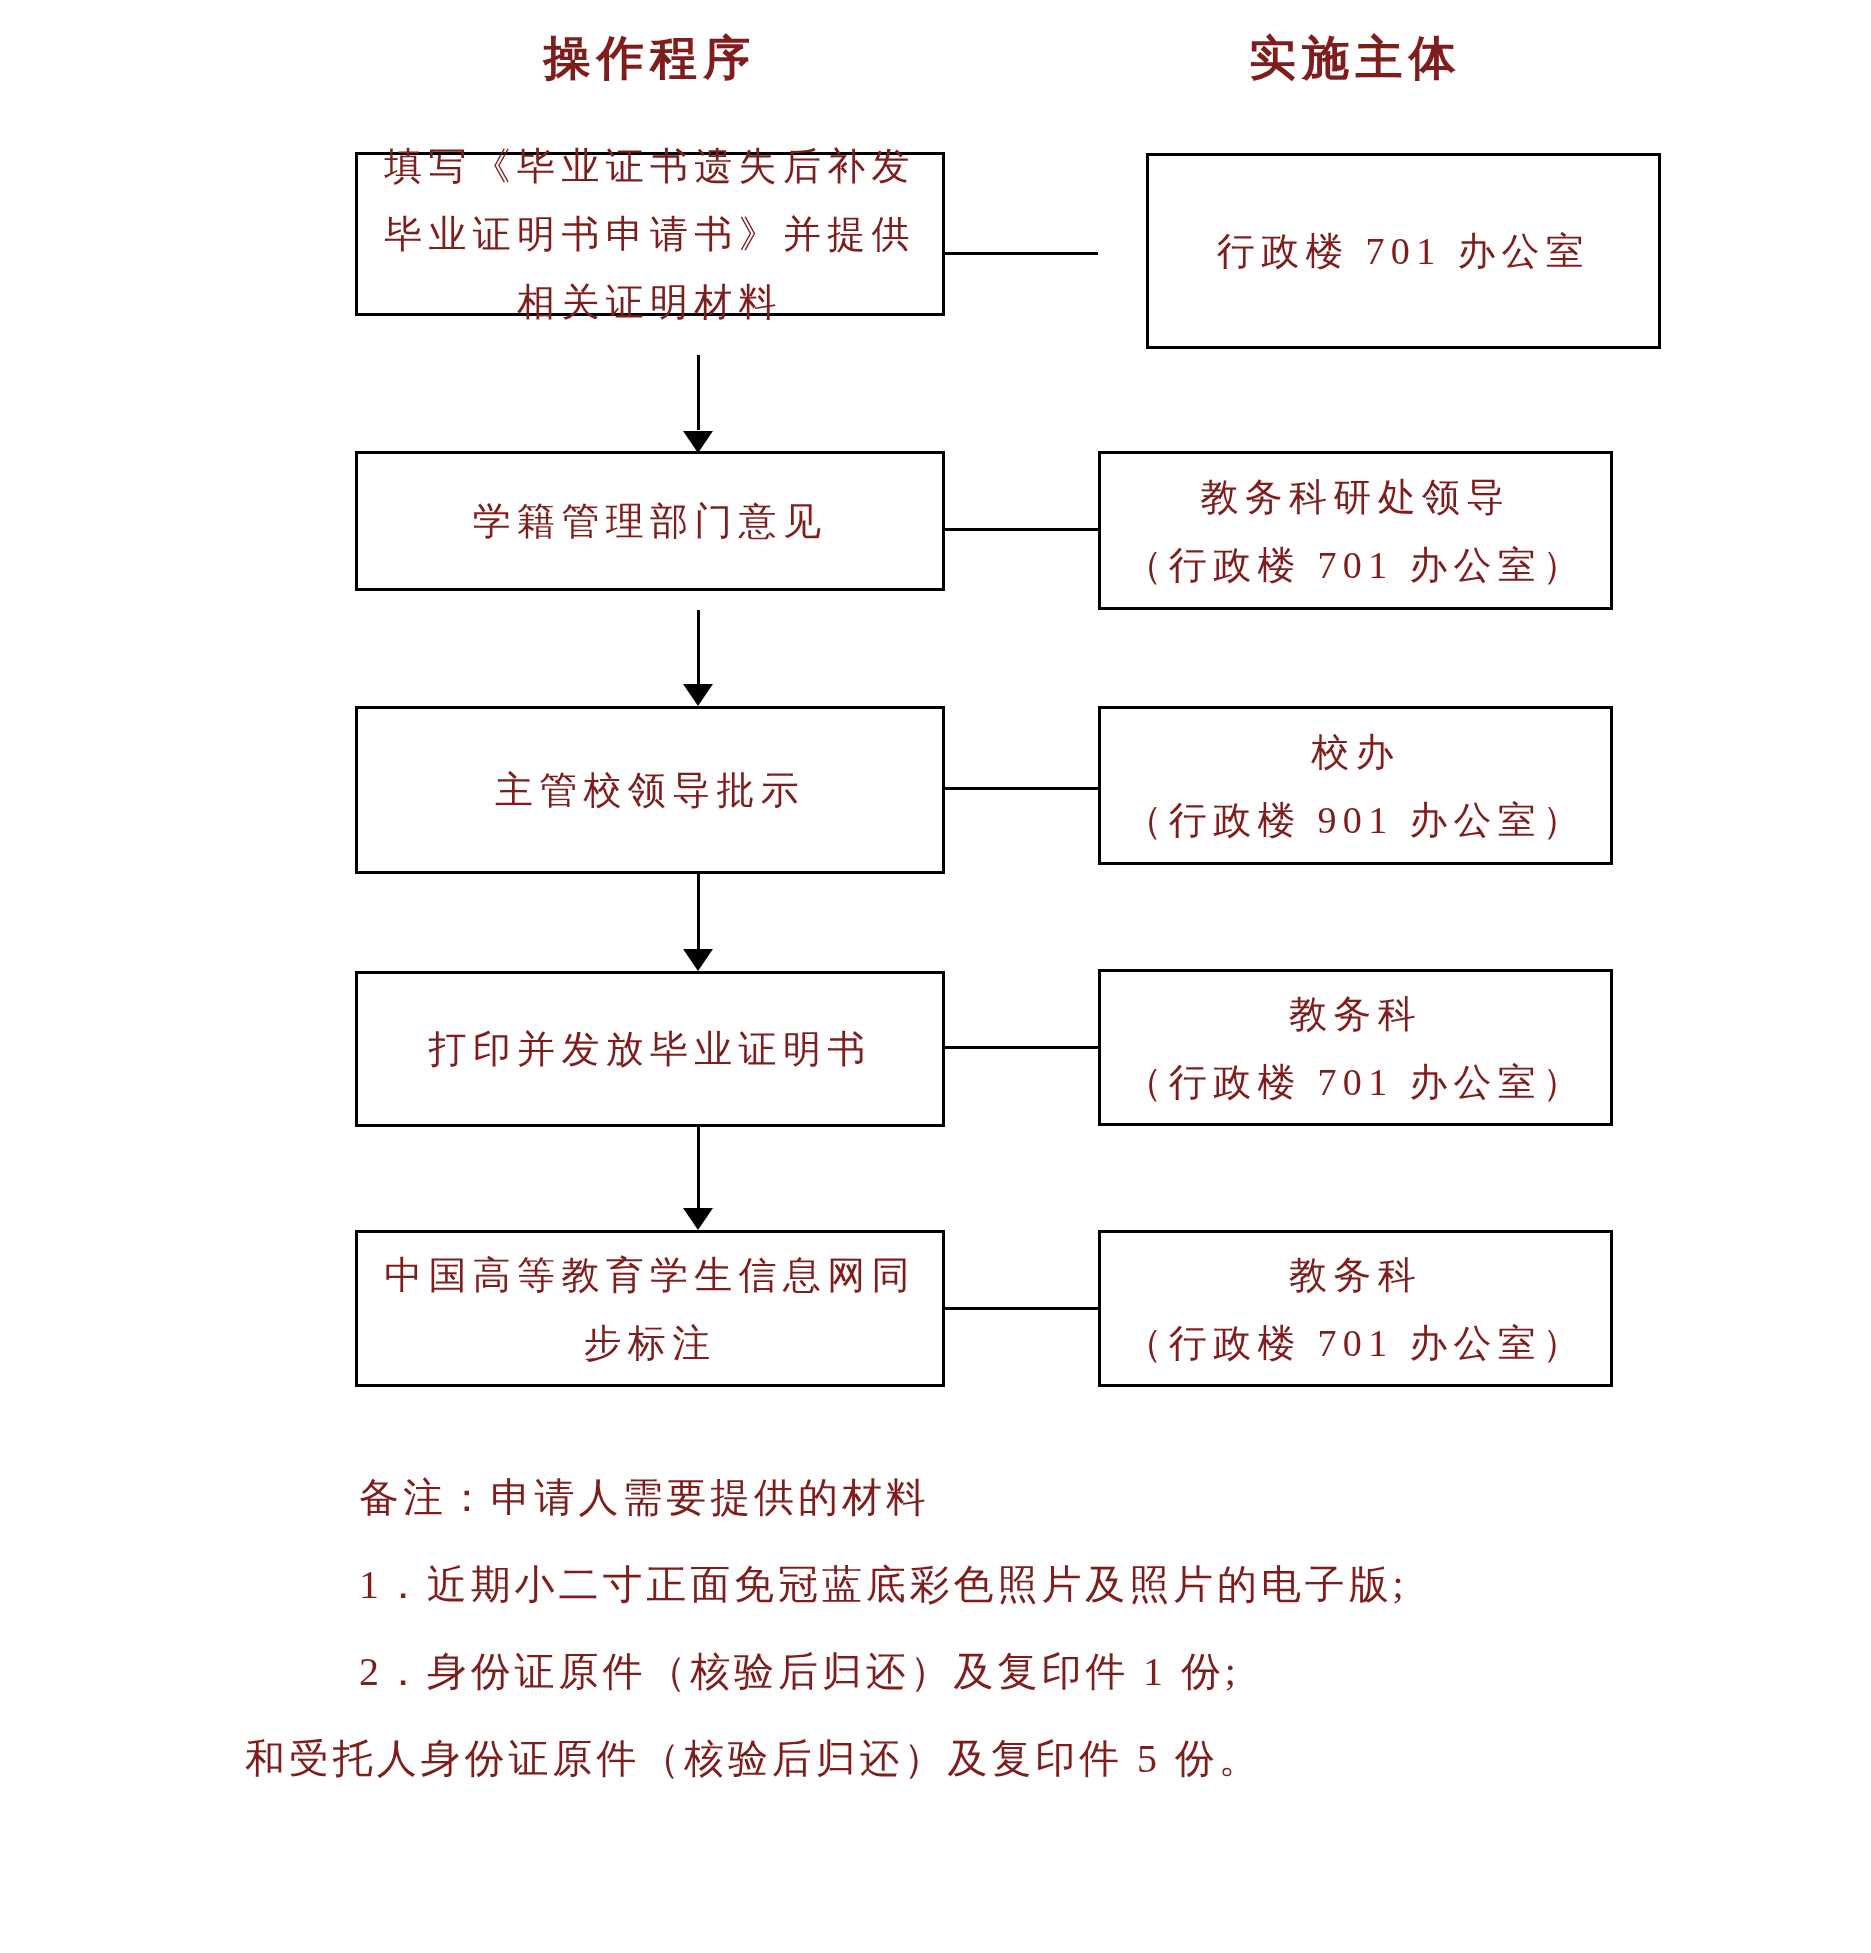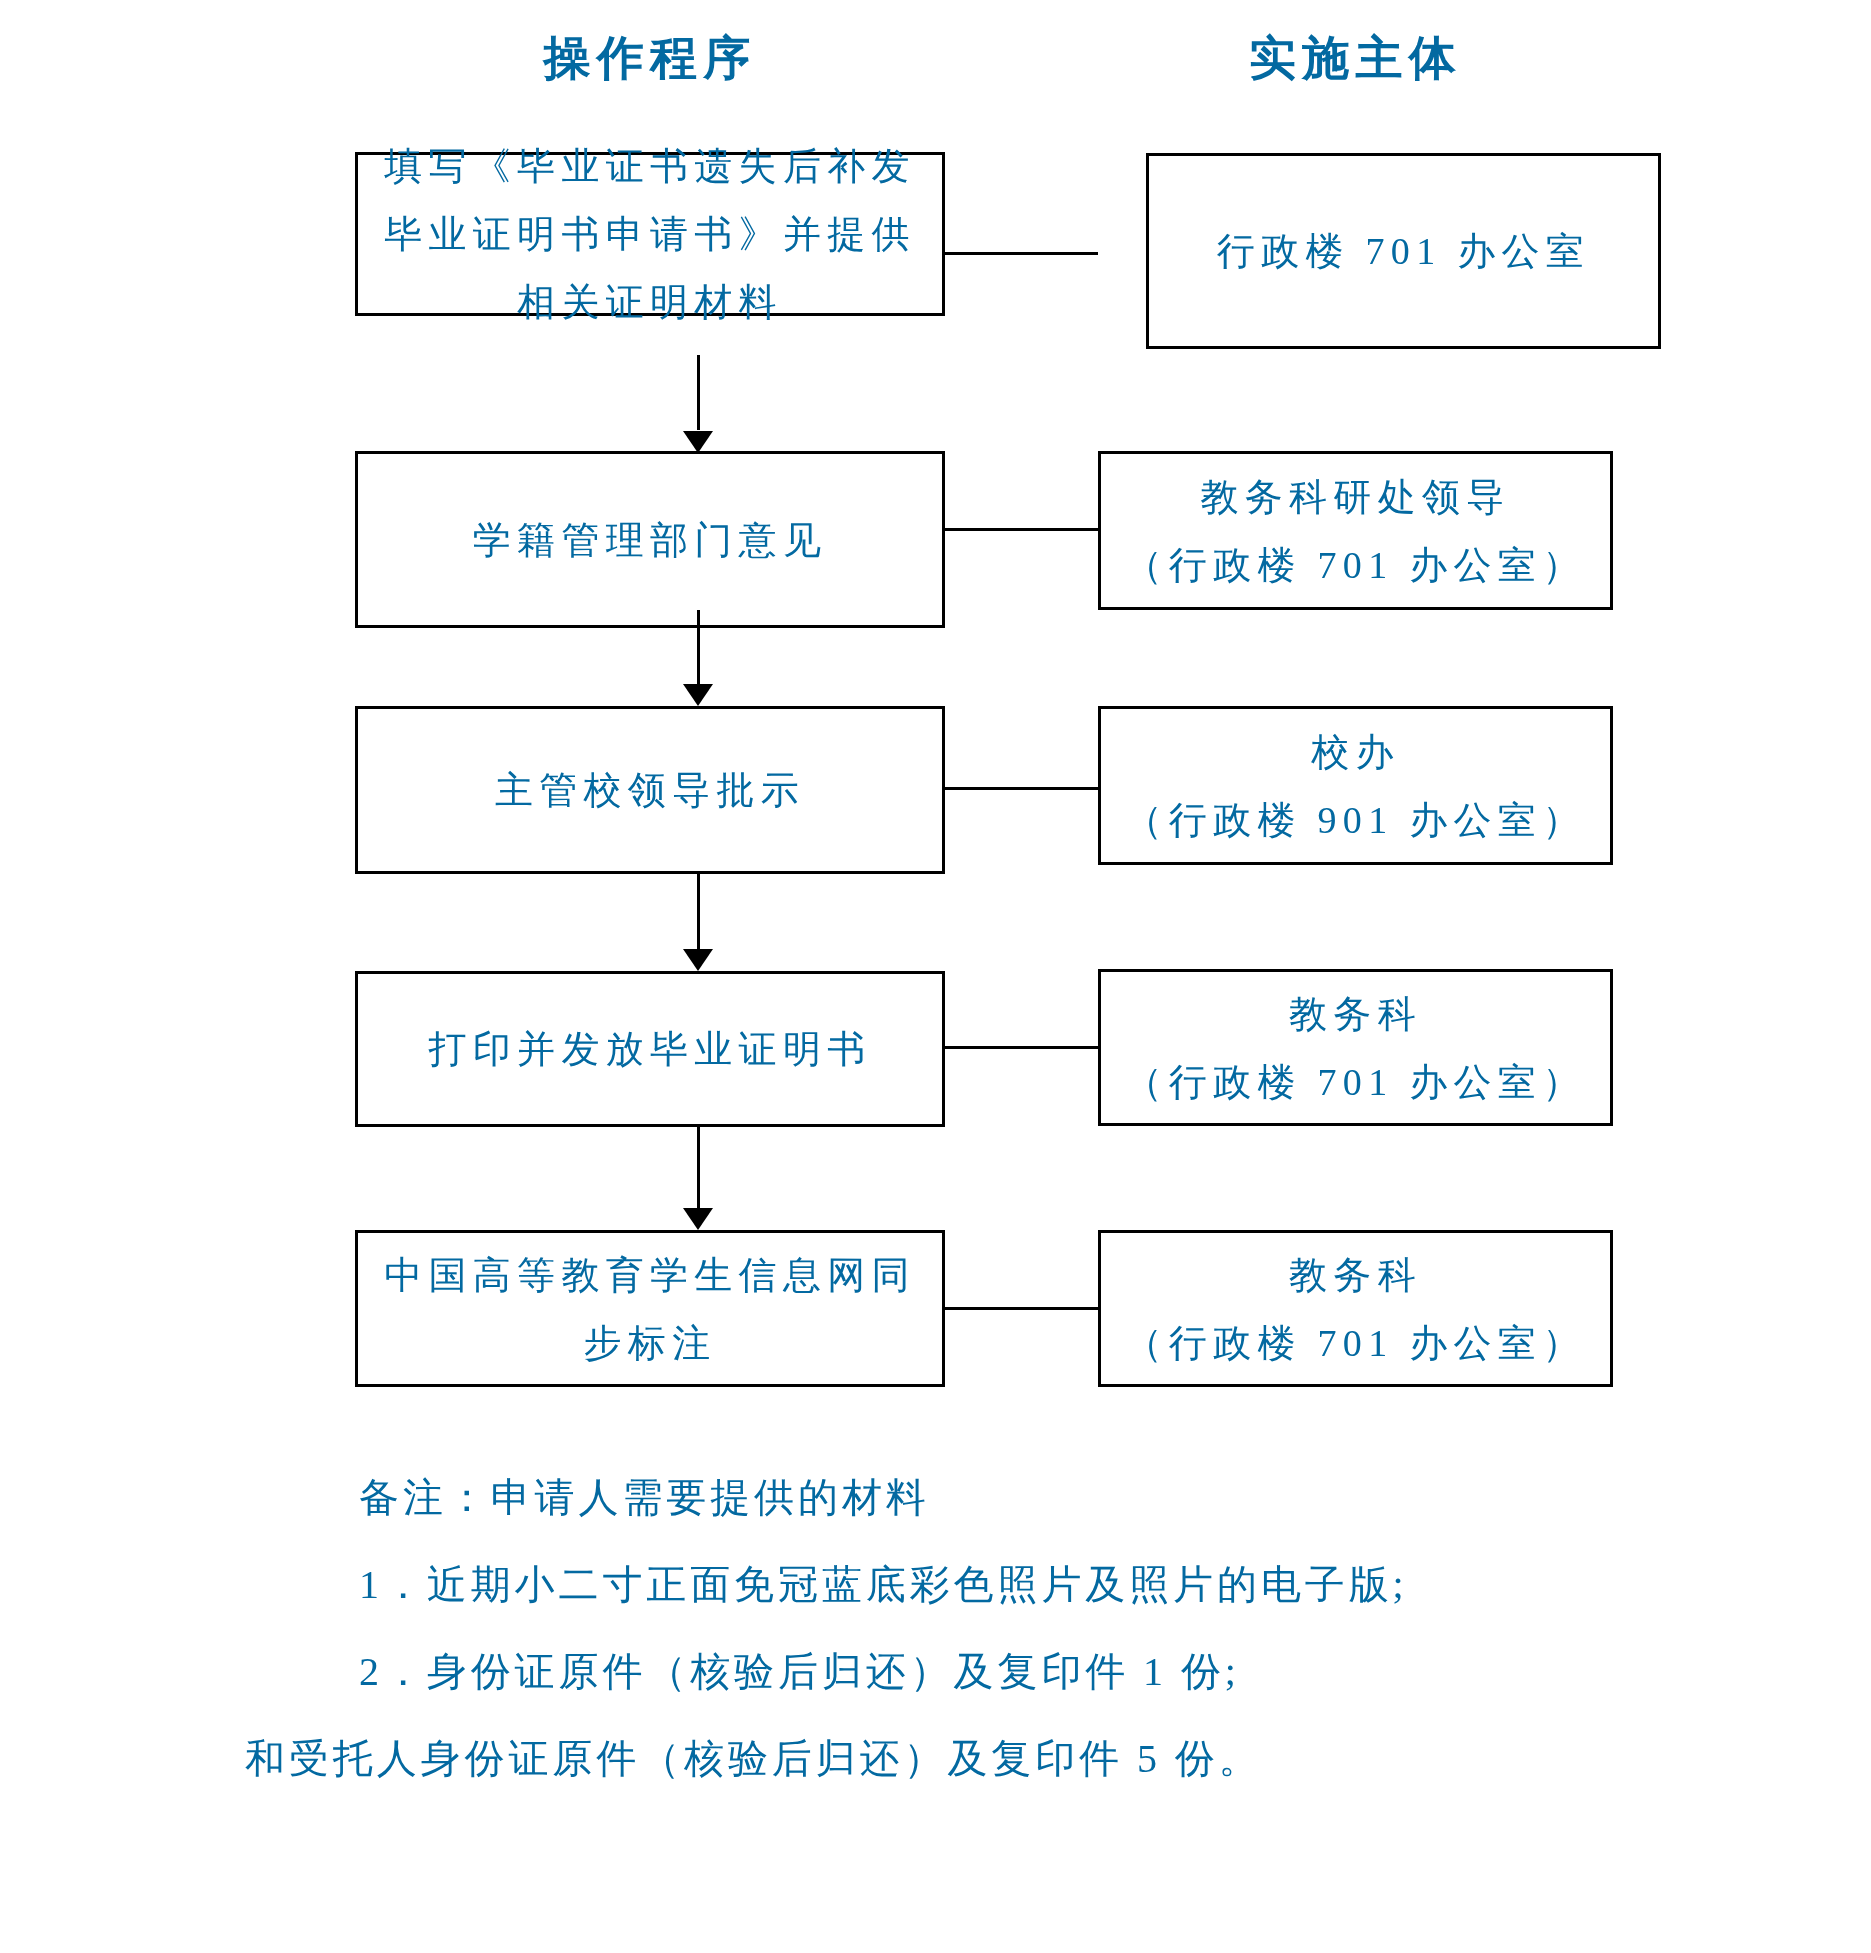--- a/index.html
+++ b/index.html
@@ -1,20 +1,20 @@
 <!DOCTYPE html>
 <html style="font-size:12.6px"><head>
 <meta charset="utf-8">
 <style>
   html,body{margin:0;padding:0;background:#ffffff;}
   .page{
     position:relative;
     width:1872px;height:1954px;
     background:#ffffff;
-    color:#0369a1;
+    color:#7f1d1d;
     font-family:"Liberation Serif","DejaVu Serif",serif;
     overflow:hidden;
   }
   
   .col-header{
     position:absolute;top:30px;
     font-family:"Liberation Sans","DejaVu Sans",sans-serif;
     font-weight:bold;font-size:47px;line-height:1.2;
     letter-spacing:6.3px;text-align:center;
   }
@@ -24,21 +24,21 @@
   .box{
     position:absolute;box-sizing:border-box;
     border:3.1px solid #000;background:#fff;
     display:flex;align-items:center;justify-content:center;
     text-align:center;font-size:38px;line-height:68px;
     letter-spacing:6.3px;white-space:pre-line;
   }
   .bL{left:355px;width:590px;}
   .bR{left:1098px;width:515px;}
   .b1L{top:152px;height:164px;}
-  .b2L{top:451px;height:177px;}
+  .b2L{top:451px;height:140px;}
   .b3L{top:706px;height:168px;}
   .b4L{top:971px;height:156px;}
   .b5L{top:1230px;height:157px;}
   .b1R{top:153px;height:196px;margin-left:48px;}
   .b2R{top:451px;height:159px;}
   .b3R{top:706px;height:159px;}
   .b4R{top:969px;height:157px;}
   .b5R{top:1230px;height:157px;}
   
   .hline{position:absolute;left:945px;width:153px;height:3.1px;background:#000;}

